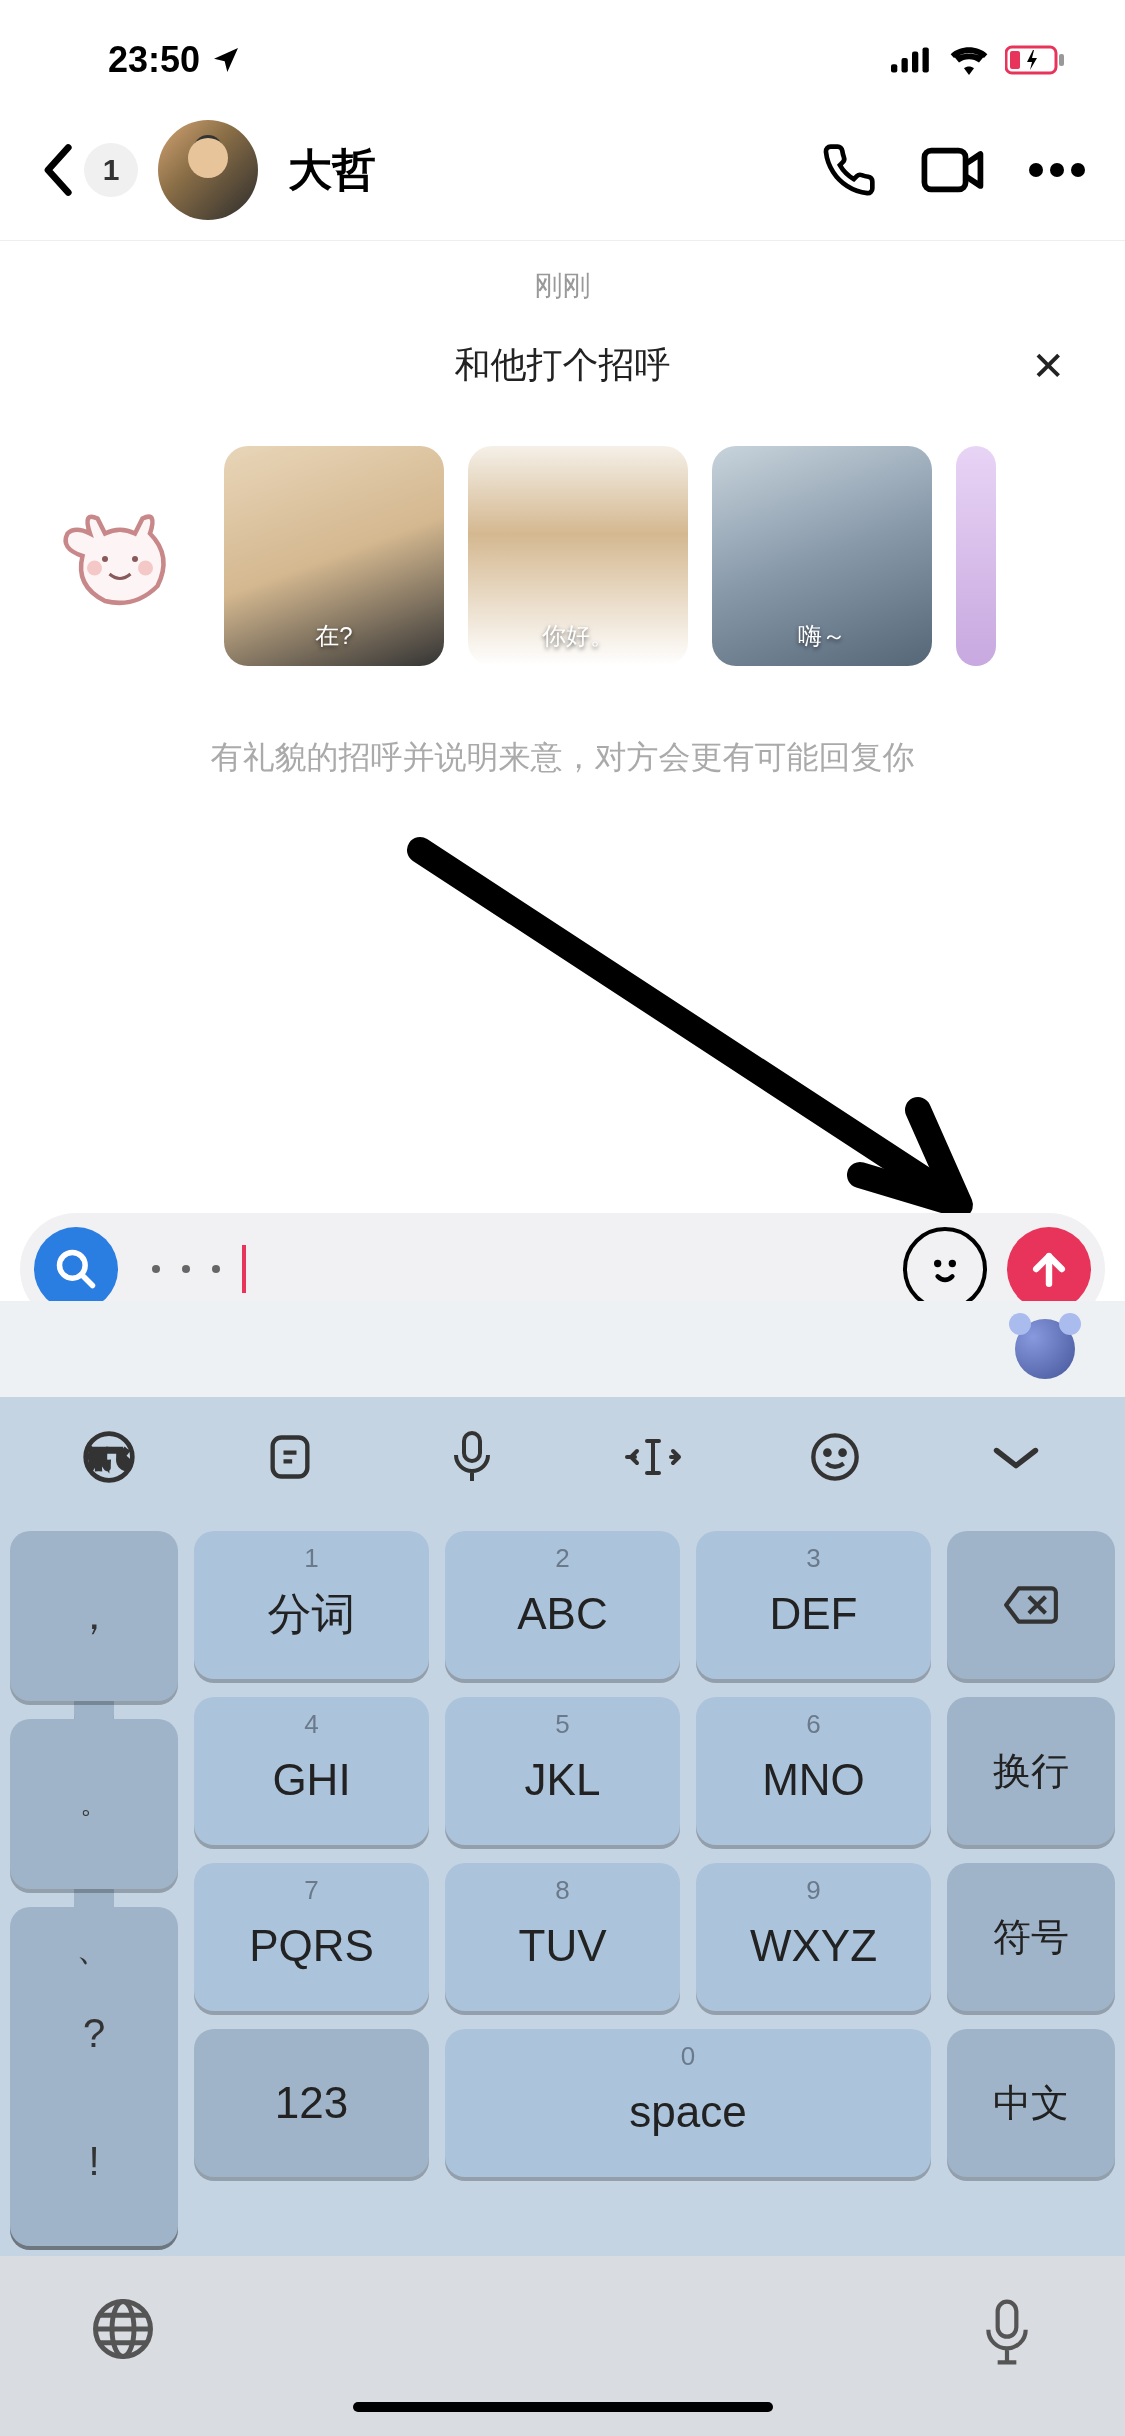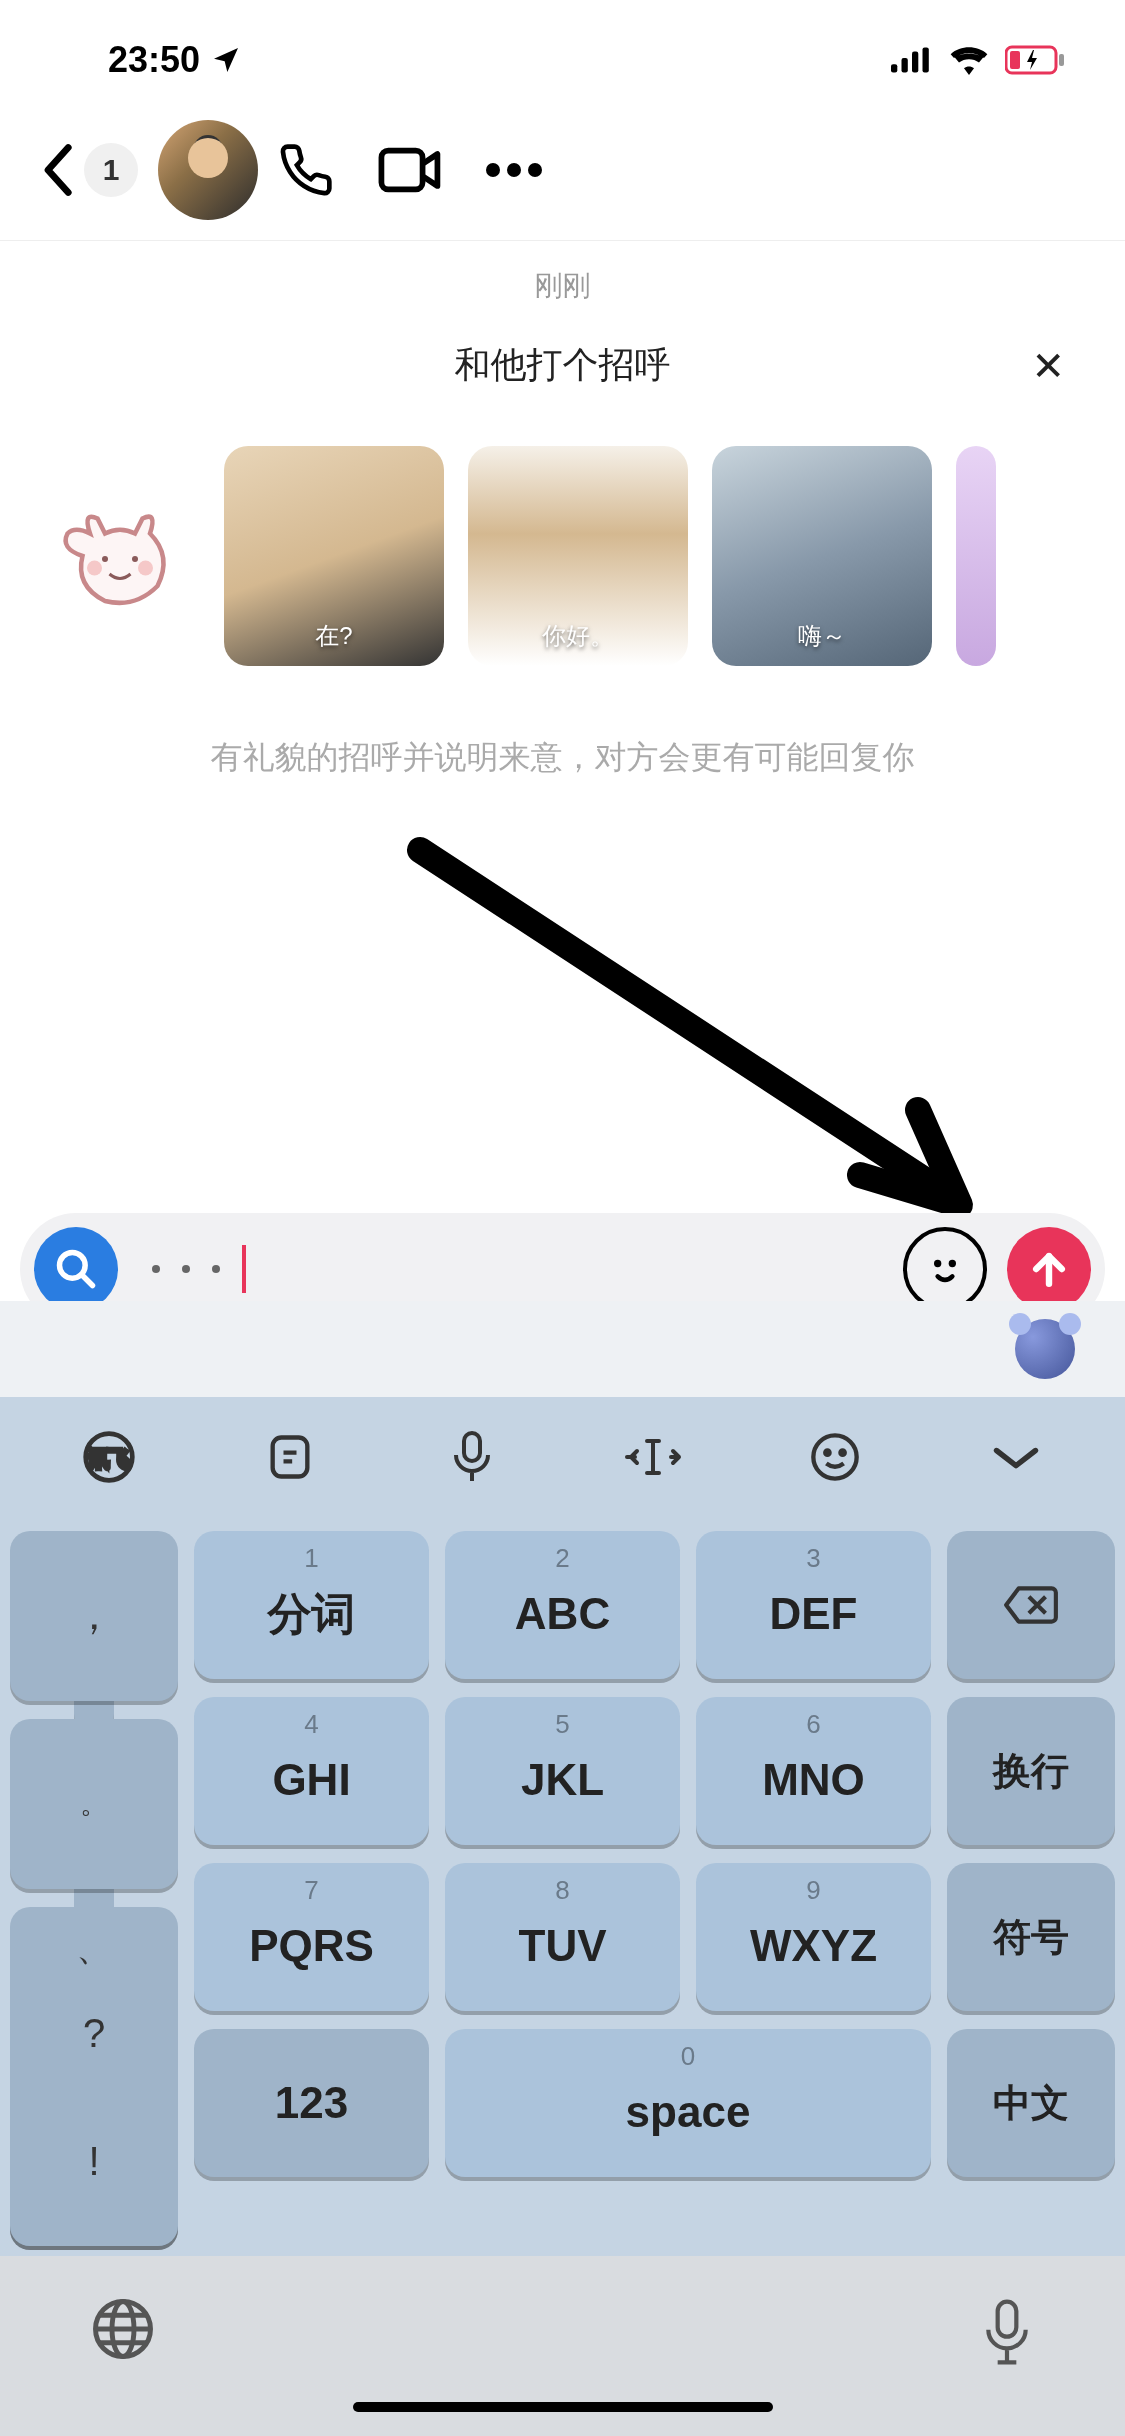--- a/index.html
+++ b/index.html
@@ -61,21 +61,21 @@
   .koala-icon::before { left: -6px; }
   .koala-icon::after { right: -6px; }
   
   .kb-toolbar { background: #c5d4e3; height: 120px; display: flex; align-items: center; justify-content: space-around; padding: 0 18px; }
   .kb-tool { width: 66px; height: 66px; display: flex; align-items: center; justify-content: center; }
   
   .kb-grid { padding: 14px 10px 10px; display: grid; grid-template-columns: 168px 1fr 1fr 1fr 168px; grid-template-rows: repeat(4, 148px); gap: 18px 16px; background: #c5d4e3; }
   .key { background: #abc3db; border-radius: 20px; display: flex; flex-direction: column; align-items: center; justify-content: center; position: relative; box-shadow: 0 4px 0 rgba(0,0,0,0.25); }
   .key-dark { background: #9fb4c9; }
   .key-num { position: absolute; top: 12px; font-size: 26px; color: #6a7a8a; }
-  .key-main { font-size: 44px; color: #222; font-weight: 700; margin-top: 18px; }
+  .key-main { font-size: 44px; color: #222; font-weight: 400; margin-top: 18px; }
   .key-side { grid-row: span 4; display: flex; flex-direction: column; gap: 18px; background: transparent; box-shadow: none; }
   .side-key { flex: 1; background: #9fb4c9; border-radius: 20px; display: flex; align-items: center; justify-content: center; font-size: 40px; color: #333; box-shadow: 0 4px 0 rgba(0,0,0,0.25); }
   .key-space { grid-column: span 2; }
   
   .kb-bottom { background: #d9dce0; height: 180px; display: flex; align-items: flex-start; justify-content: space-between; padding: 40px 90px 0; }
   
   .home-indicator { position: absolute; bottom: 24px; left: 50%; transform: translateX(-50%); width: 420px; height: 10px; background: #000; border-radius: 10px; }
   
   svg { display: block; }
 </style>
@@ -109,20 +109,21 @@
 </div>
 
 <div class="header">
   <div class="back-group">
     <svg width="34" height="54" viewBox="0 0 14 24" fill="none" stroke="#000" stroke-width="3" stroke-linecap="round" stroke-linejoin="round">
         <path d="M12 2L3 12l9 10"></path>
       </svg>
     <div class="badge">1</div>
   </div>
   <div class="avatar"></div>
+  <div class="contact-name">大哲</div>
   <div class="header-actions">
     <svg width="56" height="56" viewBox="0 0 24 24" fill="none" stroke="#000" stroke-width="2">
         <path d="M22 16.92v3a2 2 0 01-2.18 2 19.8 19.8 0 01-8.63-3.07 19.5 19.5 0 01-6-6A19.8 19.8 0 012.12 4.18 2 2 0 014.11 2h3a2 2 0 012 1.72c.13.96.36 1.9.7 2.81a2 2 0 01-.45 2.11L8.09 9.91a16 16 0 006 6l1.27-1.27a2 2 0 012.11-.45c.91.34 1.85.57 2.81.7A2 2 0 0122 16.92z"></path>
       </svg>
     <svg width="64" height="48" viewBox="0 0 28 20" fill="none" stroke="#000" stroke-width="2.5" stroke-linejoin="round">
         <rect x="1.5" y="1.5" width="18" height="17" rx="3"></rect>
         <path d="M20 7l6-4v14l-6-4"></path>
       </svg>
     <svg width="56" height="16" viewBox="0 0 24 6" fill="#000">
         <circle cx="3" cy="3" r="3"></circle>

